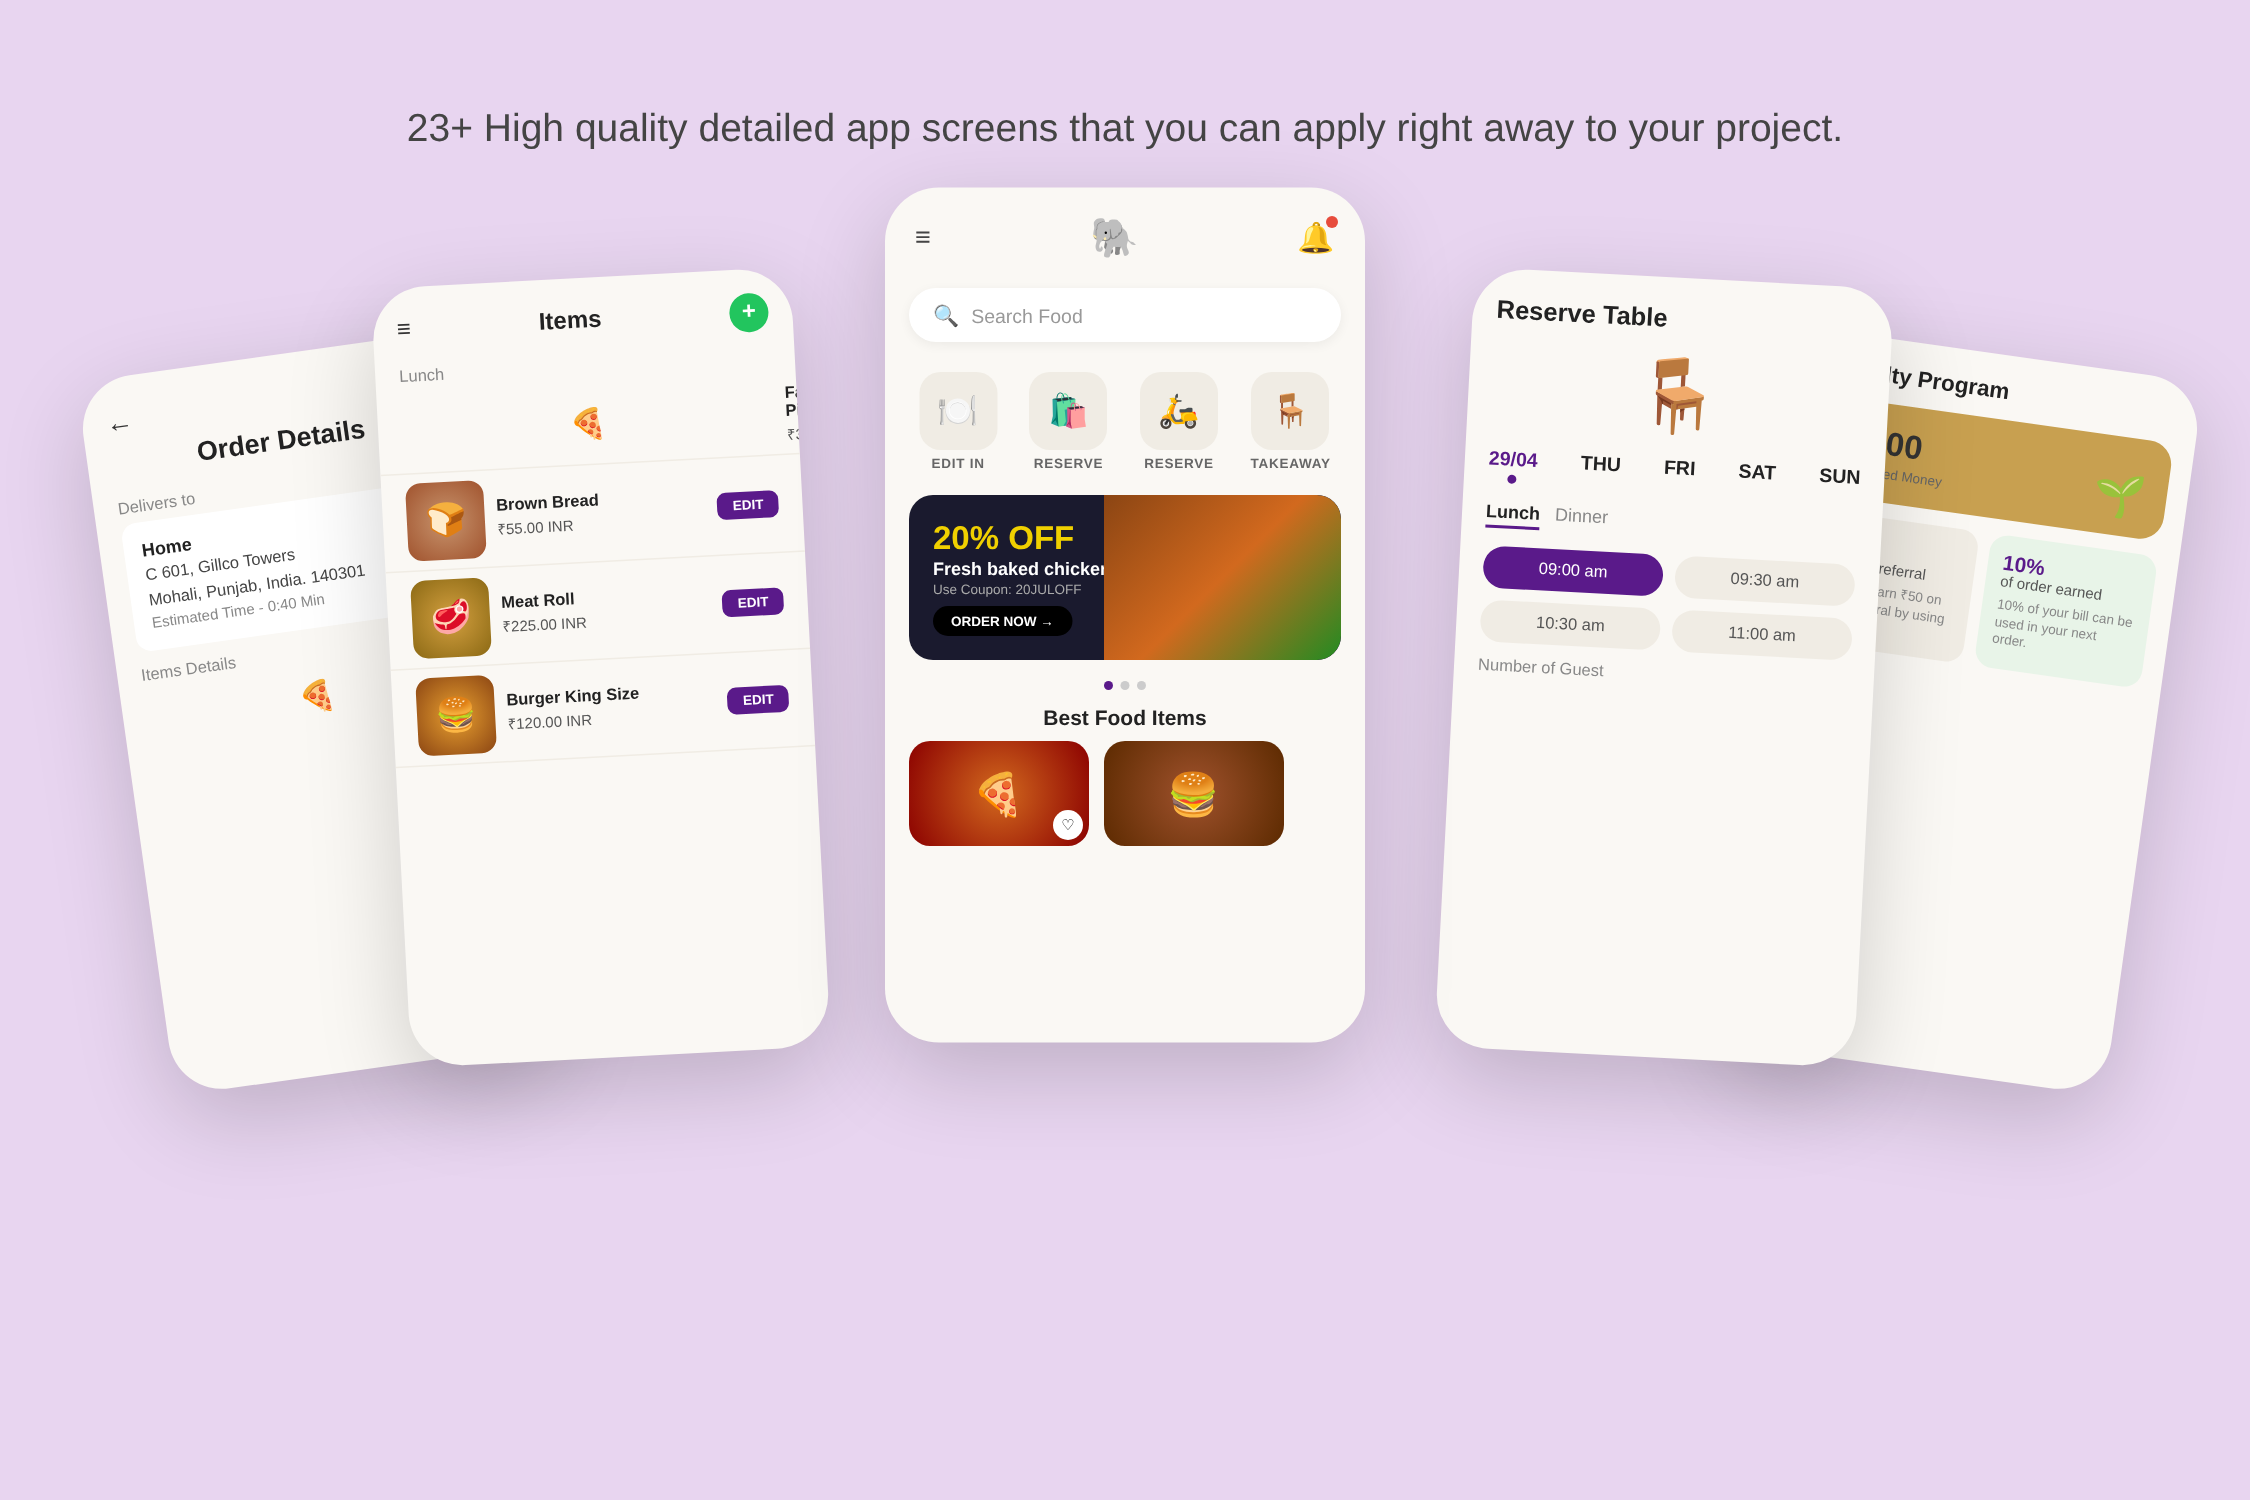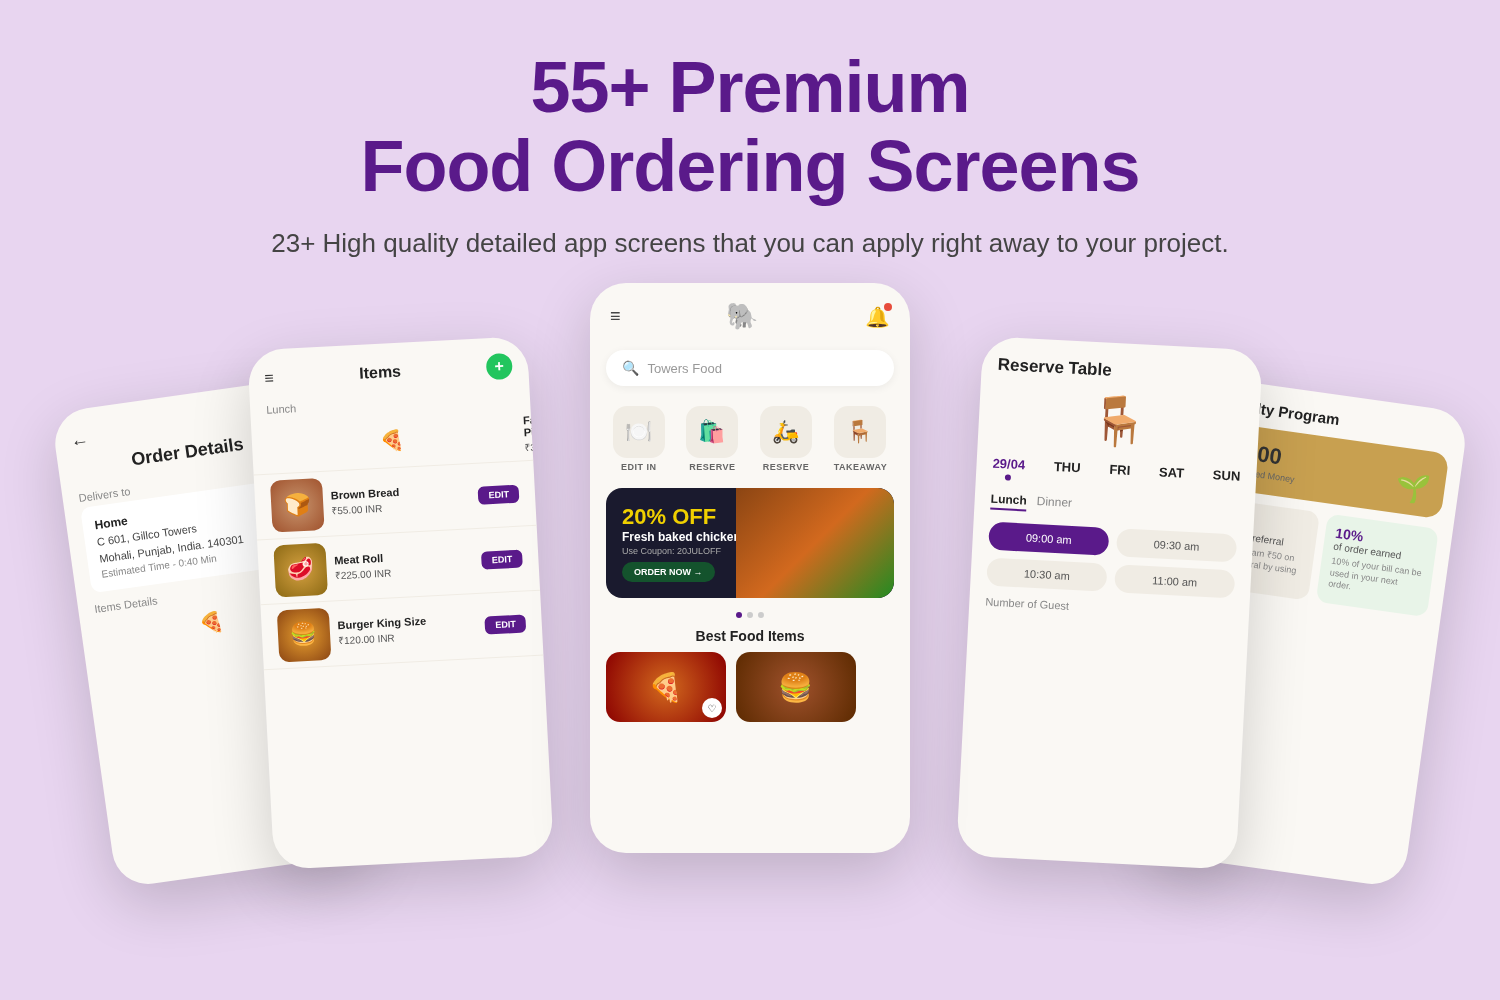--- a/index.html
+++ b/index.html
@@ -256,21 +256,21 @@
       position: absolute;
       right: 0; top: 0; bottom: 0;
       width: 55%;
       background: linear-gradient(135deg, #8B4513, #D2691E, #228B22);
       border-radius: 0 16px 16px 0;
     }
     .promo-off { font-size: 22px; font-weight: 900; color: #f0d000; }
     .promo-desc { font-size: 12px; color: white; font-weight: 600; }
     .promo-coupon { font-size: 9px; color: #aaa; margin-top: 2px; }
     .promo-btn {
-      background: #14532d;
+      background: #000000;
       color: white;
       border-radius: 20px;
       padding: 5px 12px;
       font-size: 9px;
       font-weight: 600;
       display: inline-block;
       margin-top: 6px;
     }
     .dots-row {
       display: flex; justify-content: center; gap: 5px; padding: 6px 0;
@@ -409,24 +409,20 @@
     .roll-img::after { content: '🥩'; }
     .burger-img {
       background: radial-gradient(circle, #e8a030, #8B4513);
     }
     .burger-img::after { content: '🍔'; }
   </style>
 </head>
 <body>
 
 <div class="header-section">
-  <h1 class="main-title">
-    <span>55+ Premium</span><br>
-    <span>Food Ordering Screens</span>
-  </h1>
   <p class="subtitle">23+ High quality detailed app screens that you can apply right away to your project.</p>
 </div>
 
 <div class="phones-container">
 
   <div class="phone phone-order">
     <div class="phone-content">
       <div class="order-back">←</div>
       <div class="order-title">Order Details</div>
       <div class="order-section-label">Delivers to</div>
@@ -497,21 +493,21 @@
       <div class="main-hamburger">≡</div>
       <div class="elephant-logo">🐘</div>
       <div class="bell-icon">
         🔔
         <div class="bell-dot"></div>
       </div>
     </div>
 
     <div class="search-bar">
       <span class="search-icon-small">🔍</span>
-      <span class="search-text">Towers Food</span>
+      <span class="search-text">Search Food</span>
     </div>
 
     <div class="category-row">
       <div class="category-item">
         <div class="category-icon-box">🍽️</div>
         <span class="category-label">EDIT IN</span>
       </div>
       <div class="category-item">
         <div class="category-icon-box">🛍️</div>
         <span class="category-label">RESERVE</span>

